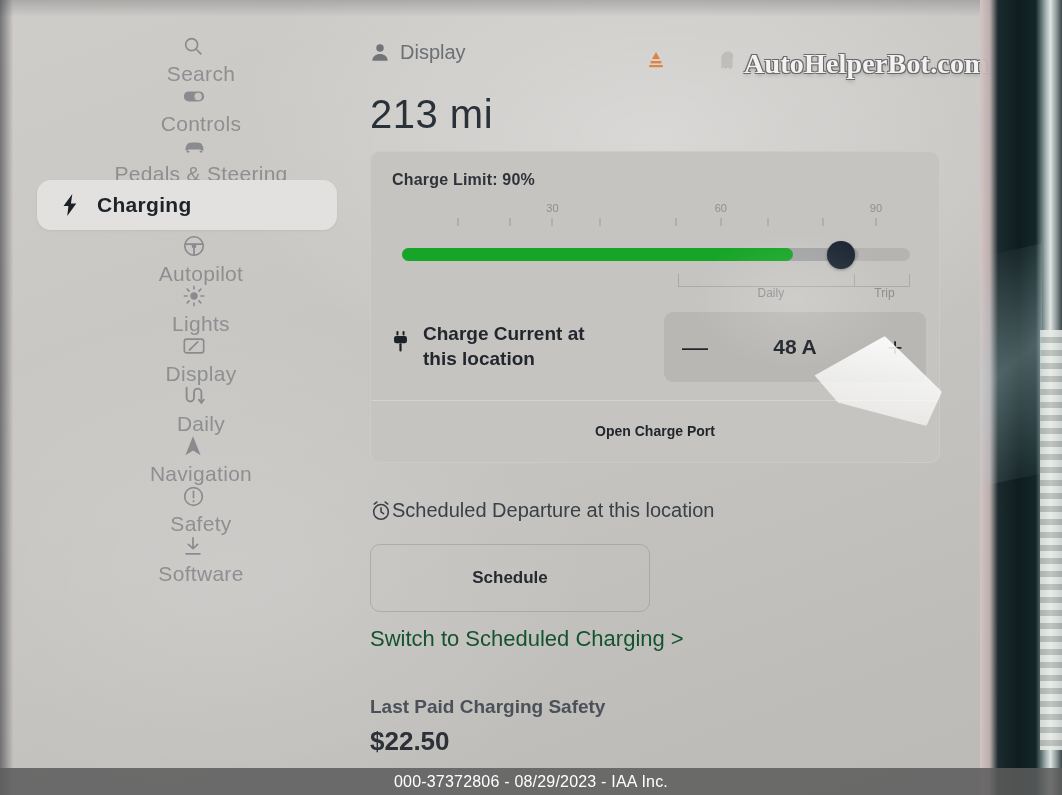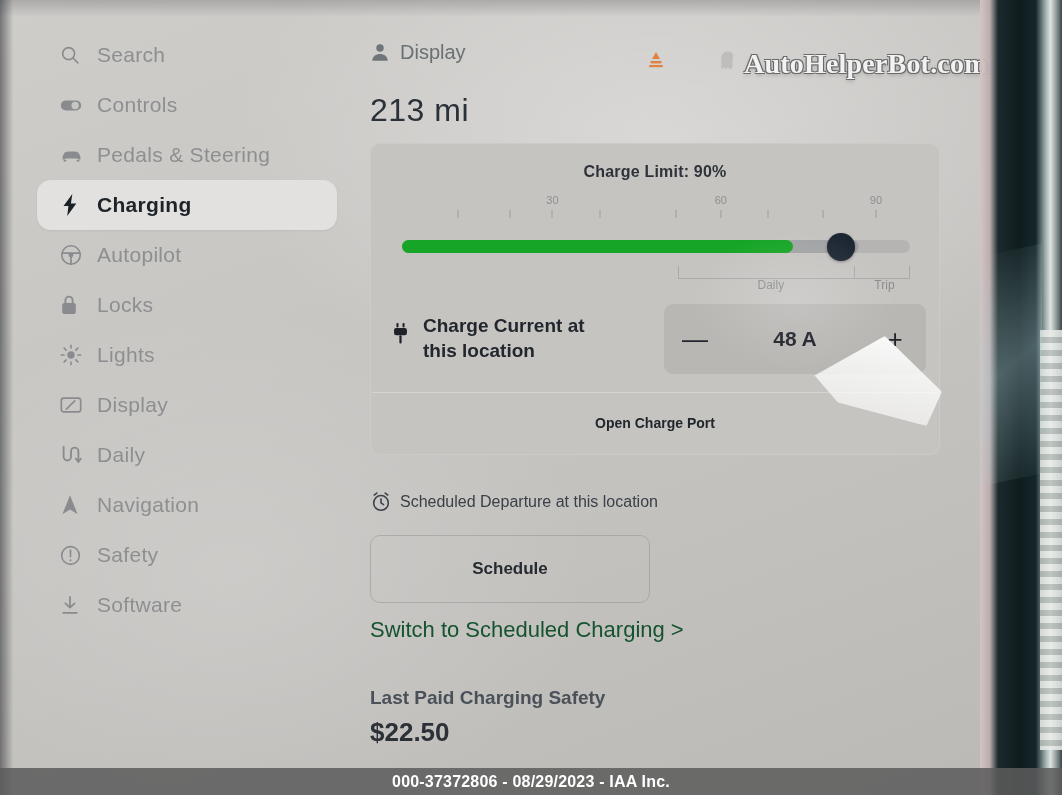--- a/index.html
+++ b/index.html
@@ -64,35 +64,35 @@
     width:32px;flex:0 0 32px;display:flex;align-items:center;justify-content:flex-start;
     color:#65666a;
   }
   .nav-item .lbl{padding-left:6px;}
   .nav-item.active{
     background:#e2e1df;border-radius:14px;color:#20242b;
     box-shadow:0 1px 3px rgba(0,0,0,.06);
   }
   .nav-item.active .ico{color:#1b1f26;}
   .nav-item.active .lbl{font-weight:bold;color:#1e232a;}
-  .nav-item.dim{color:#8e8f91;}
+  .nav-item.dim{color:#8e8f91;flex-direction:column;}
   .nav-item.dim .ico{color:#8a8b8e;}
 
   .main{position:absolute;left:370px;top:34px;width:600px;}
   .profile-row{display:flex;align-items:center;color:#6a7073;font-size:20px;height:36px;}
   .profile-row .ico{width:30px;display:flex;align-items:center;color:#6f7578;}
   .range{
-    font-size:32px;color:#2b3138;margin-top:22px;letter-spacing:.5px;
+    font-size:40px;color:#2b3138;margin-top:22px;letter-spacing:.5px;
   }
   .card{
     margin-top:14px;width:570px;background:#c6c4c1;border-radius:10px;
     box-shadow:inset 0 0 0 1px rgba(255,255,255,.12);
   }
   .card-top{padding:20px 22px 8px 22px;}
-  .chg-limit{font-size:16px;color:#2e333a;font-weight:bold;letter-spacing:.2px;text-align:center;}
+  .chg-limit{font-size:16px;color:#2e333a;font-weight:bold;letter-spacing:.2px;}
   .slider-wrap{position:relative;height:92px;margin-top:13px;}
   .ticklabels{position:relative;height:16px;}
   .ticklabels span{
     position:absolute;transform:translateX(-50%);
     font-size:11px;color:#8d8e90;
   }
   .ticks{position:relative;height:12px;}
   .ticks i{
     position:absolute;width:1px;height:8px;background:#9a9b9d;transform:translateX(-50%);
   }
@@ -134,22 +134,22 @@
   .stepper .minus,.stepper .plus{
     width:62px;text-align:center;font-size:26px;color:#22262c;user-select:none;
   }
   .stepper .val{flex:1;text-align:center;font-size:21px;font-weight:bold;color:#1d2128;}
   .divider{height:1px;background:rgba(255,255,255,.28);margin:0 2px;}
   .open-port{
     text-align:center;font-size:14px;font-weight:bold;color:#21262d;
     padding:22px 0 24px 0;
   }
   .sched-head{
-    display:flex;align-items:center;gap:8px;
-    margin-top:36px;font-size:16px;color:#3a4047;
+    display:flex;align-items:center;gap:0;
+    margin-top:36px;font-size:20px;color:#3a4047;
   }
   .sched-head .ico{color:#3a4047;display:flex;align-items:center;}
   .sched-btn{
     margin-top:22px;width:278px;height:66px;border-radius:10px;
     border:1px solid rgba(150,150,150,.55);
     display:flex;align-items:center;justify-content:center;
     font-size:17px;font-weight:bold;color:#262b32;
   }
   .switch-link{
     margin-top:14px;font-size:22px;color:#14532d;
@@ -187,21 +187,21 @@
     pointer-events:none;
   }
   .wm-icons{position:absolute;left:648px;top:50px;width:120px;height:34px;pointer-events:none;}
   .wm-icons .dl{position:absolute;left:0;top:2px;color:#e0762c;opacity:.85;}
   .wm-icons .gh{position:absolute;left:70px;top:0px;color:#b9b7b4;opacity:.75;}
   
   .banner{
     position:absolute;left:0;bottom:0;width:1062px;height:27px;
     background:rgba(92,92,92,.86);
     display:flex;align-items:center;justify-content:center;
-    color:#ffffff;font-size:16px;font-weight:bold;letter-spacing:.2px;
+    color:#ffffff;font-size:16px;font-weight:normal;letter-spacing:.2px;
   }
   svg{display:block;}
 </style>
 </head>
 <body>
 
 <div id="screen">
   <div class="screen-bg"></div>
   <div class="top-shade"></div>
   <div class="left-edge"></div>
@@ -252,29 +252,20 @@
       <span class="ico">
         <svg width="24" height="24" viewBox="0 0 26 26" fill="none" stroke="currentColor" stroke-width="1.8">
             <circle cx="13" cy="13" r="10"></circle>
             <path d="M3.4 11h19.2M13 14.6V23" stroke-linecap="round"></path>
             <circle cx="13" cy="13" r="2.6" fill="currentColor" stroke="none"></circle>
           </svg>
       </span>
       <span class="lbl">Autopilot</span>
     </div>
 
-    <div class="nav-item dim">
-      <span class="ico">
-        <svg width="20" height="24" viewBox="0 0 20 24" fill="none" stroke="currentColor" stroke-width="1.9">
-            <rect x="3.2" y="10" width="13.6" height="11" rx="2" fill="currentColor" stroke="none"></rect>
-            <path d="M6.4 10V7.2a3.6 3.6 0 017.2 0V10"></path>
-          </svg>
-      </span>
-      <span class="lbl">Locks</span>
-    </div>
 
     <div class="nav-item dim">
       <span class="ico">
         <svg width="24" height="24" viewBox="0 0 26 26" fill="none" stroke="currentColor" stroke-width="1.7" stroke-linecap="round">
             <circle cx="13" cy="13" r="4" fill="currentColor" stroke="none"></circle>
             <path d="M13 2.5v3M13 20.5v3M2.5 13h3M20.5 13h3M5.6 5.6l2.1 2.1M18.3 18.3l2.1 2.1M20.4 5.6l-2.1 2.1M7.7 18.3l-2.1 2.1"></path>
           </svg>
       </span>
       <span class="lbl">Lights</span>
     </div>

